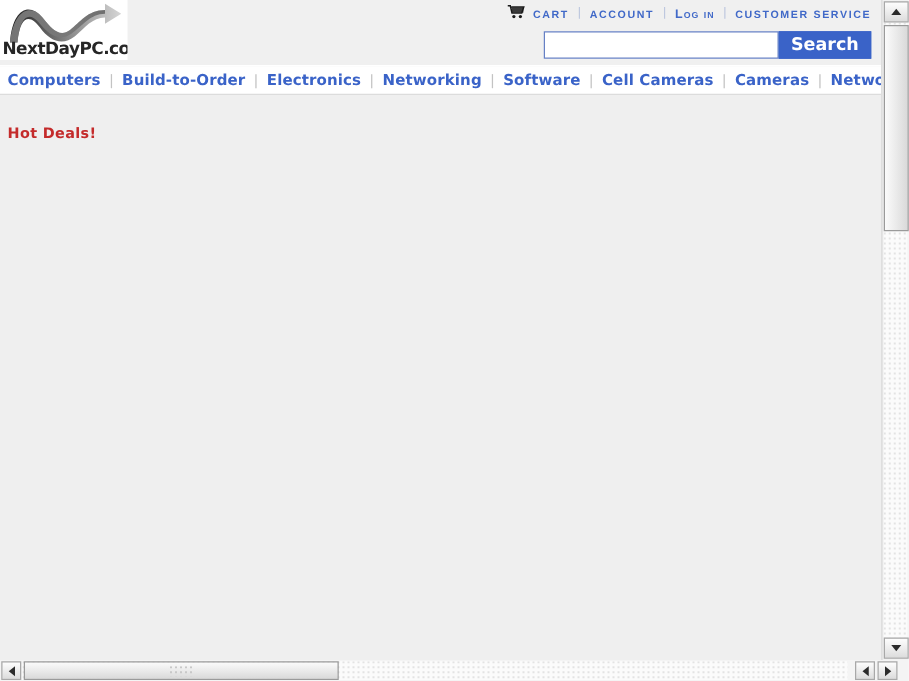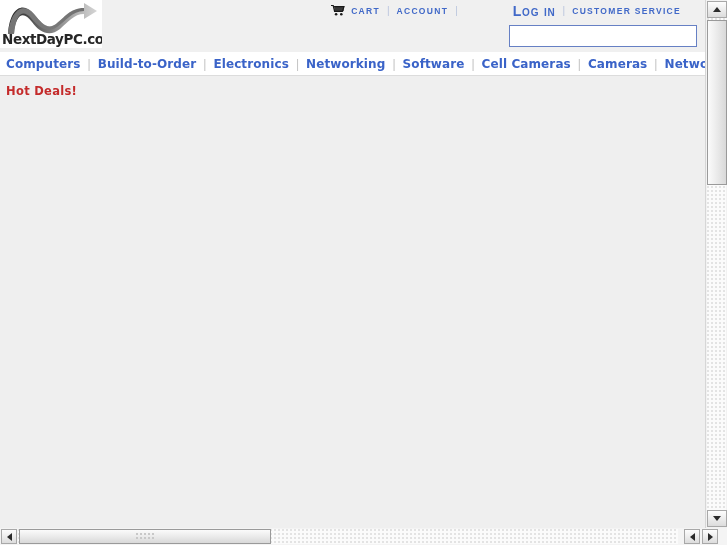--- a/index.html
+++ b/index.html
@@ -50,43 +50,42 @@
     font-weight: bold;
     font-size: 13.5px;
     letter-spacing: -0.4px;
     color: #262626;
     white-space: nowrap;
   }
 
   
   #utility {
     position: absolute;
-    right: 24px;
+    right: 8px;
     top: 4px;
     display: flex;
     align-items: center;
     height: 14px;
   }
   .util-link {
     font-family: "Liberation Sans", sans-serif;
     font-size: 8.5px;
     font-weight: bold;
     letter-spacing: 1.3px;
     color: #4169c8;
     text-transform: uppercase;
     text-decoration: none;
     white-space: nowrap;
     cursor: pointer;
   }
   .util-link.mixed {
     text-transform: none;
     font-variant: small-caps;
-    font-size: 14px;
+    font-size: 10px;
     letter-spacing: 0.8px;
-    margin-left: 48px;
   }
   .util-sep {
     color: #b9c4dd;
     font-size: 10px;
     margin: 0 7px;
     line-height: 10px;
   }
   #cart-icon {
     margin-right: 6px;
     display: block;
@@ -152,21 +151,21 @@
     color: #c3c3c3;
     font-size: 12px;
     margin: 0 7px;
   }
 
   
   #content {
     position: relative;
     background: #efefef;
     height: 453px;
-    padding: 8px 0 0 6px;
+    padding: 23px 0 0 6px;
     box-sizing: border-box;
   }
   #hot-deals {
     font-family: "DejaVu Sans", sans-serif;
     font-weight: bold;
     font-size: 11.5px;
     color: #c42b2b;
     letter-spacing: 0.3px;
   }
   #vscroll {
@@ -314,20 +313,21 @@
       <span class="util-sep">|</span>
       <a class="util-link">ACCOUNT</a>
       <span class="util-sep">|</span>
       <a class="util-link mixed">Log in</a>
       <span class="util-sep">|</span>
       <a class="util-link">CUSTOMER SERVICE</a>
     </div>
 
     <div id="search-area">
       <input id="search-input" type="text" placeholder="" style="">
+      <button id="search-button">Search</button>
     </div>
   </div>
 
   <div id="mainnav">
     <a class="nav-link">Computers</a>
     <span class="nav-sep">|</span>
     <a class="nav-link">Build-to-Order</a>
     <span class="nav-sep">|</span>
     <a class="nav-link">Electronics</a>
     <span class="nav-sep">|</span>

